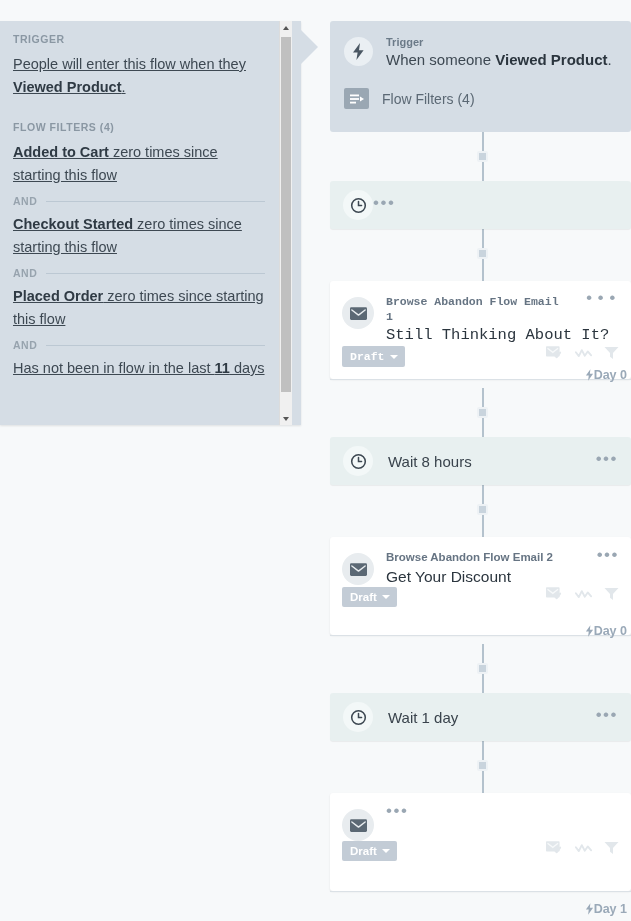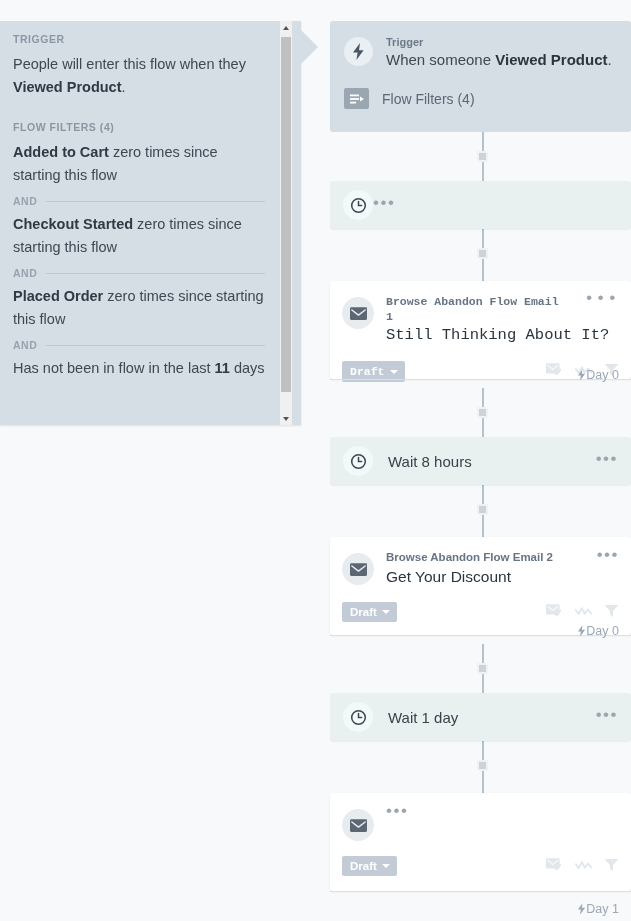--- a/index.html
+++ b/index.html
@@ -27,20 +27,21 @@
   }
   .tt-kicker{
     font-size:10.5px;font-weight:bold;letter-spacing:.55px;
     color:#8a97a3;text-transform:uppercase;
     margin:0 0 7px 0;line-height:13px;
   }
   .tt-kicker.second{margin-top:22px;}
   .tt-text{
     font-size:14.5px;line-height:23px;color:#3d4852;
     margin:0;
+    text-decoration:underline;
   }
   .tt-text b{font-weight:bold;color:#2f3a44;}
   .tt-and{
     display:flex;align-items:center;gap:9px;
     margin:8px 0 6px 0;
   }
   .tt-and .lbl{
     font-size:10.5px;font-weight:bold;letter-spacing:.5px;
     color:#97a3ae;text-transform:uppercase;
   }
@@ -151,41 +152,41 @@
   }
   .em-name{
     font-size:11.5px;font-weight:bold;color:#667483;line-height:15px;
   }
   .em-subject{
     font-size:15.5px;color:#2b353e;line-height:21px;margin-top:1px;
     white-space:nowrap;
   }
   .em-meta{flex:1;min-width:0;}
   .em-bottom{
-    display:flex;align-items:flex-end;margin-top:15px;
+    display:flex;align-items:flex-start;
   }
   .draft-badge{
     background:#c3ccd6;color:#ffffff;
     font-size:11.5px;font-weight:bold;
     padding:4px 7px 4px 8px;border-radius:2px;
     display:flex;align-items:center;gap:5px;cursor:pointer;
   }
   .draft-caret{
     width:0;height:0;border-left:4px solid transparent;
     border-right:4px solid transparent;border-top:4.5px solid #ffffff;
   }
   .em-icons{margin-left:auto;display:flex;align-items:center;gap:12px;}
 
   
   .day-row{
     position:absolute;left:0;width:301px;height:1px;background:#dbe1e6;
   }
   .day-label{
-    position:absolute;right:12px;
-    font-size:12.5px;font-weight:normal;color:#9aa9b8;
+    position:absolute;right:4px;
+    font-size:12.5px;font-weight:bold;color:#9aa9b8;
     display:flex;align-items:center;gap:0;white-space:nowrap;
   }
 </style>
 </head>
 <body>
 
 <div id="tooltip-panel">
   <div id="tooltip-scrollarea">
 
     <div class="tt-kicker">TRIGGER</div>

